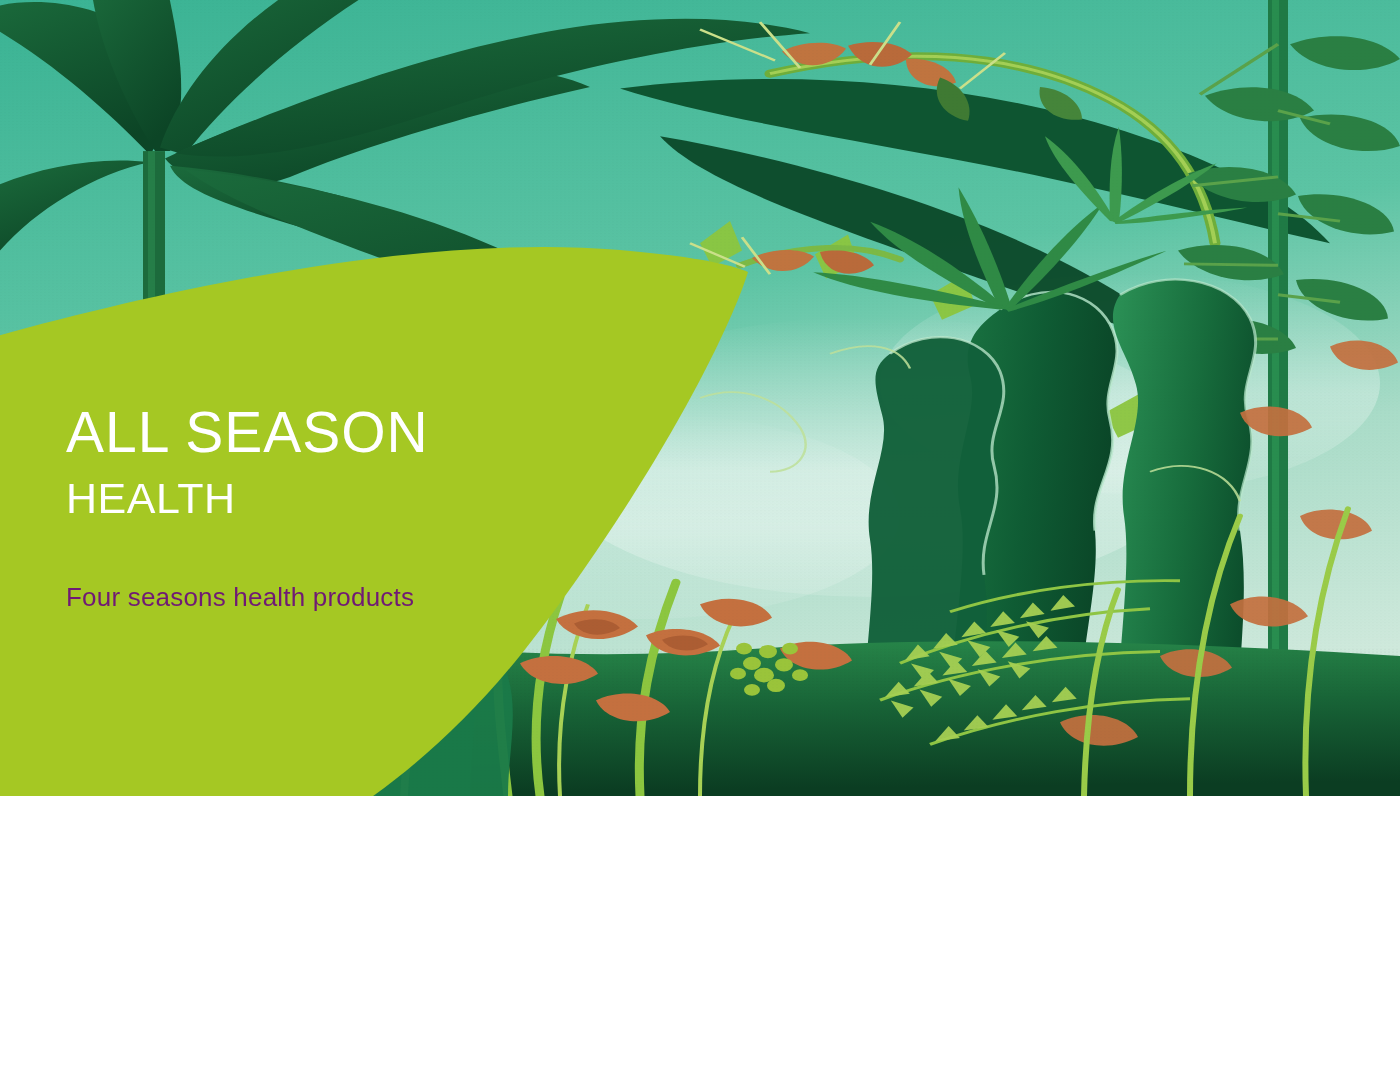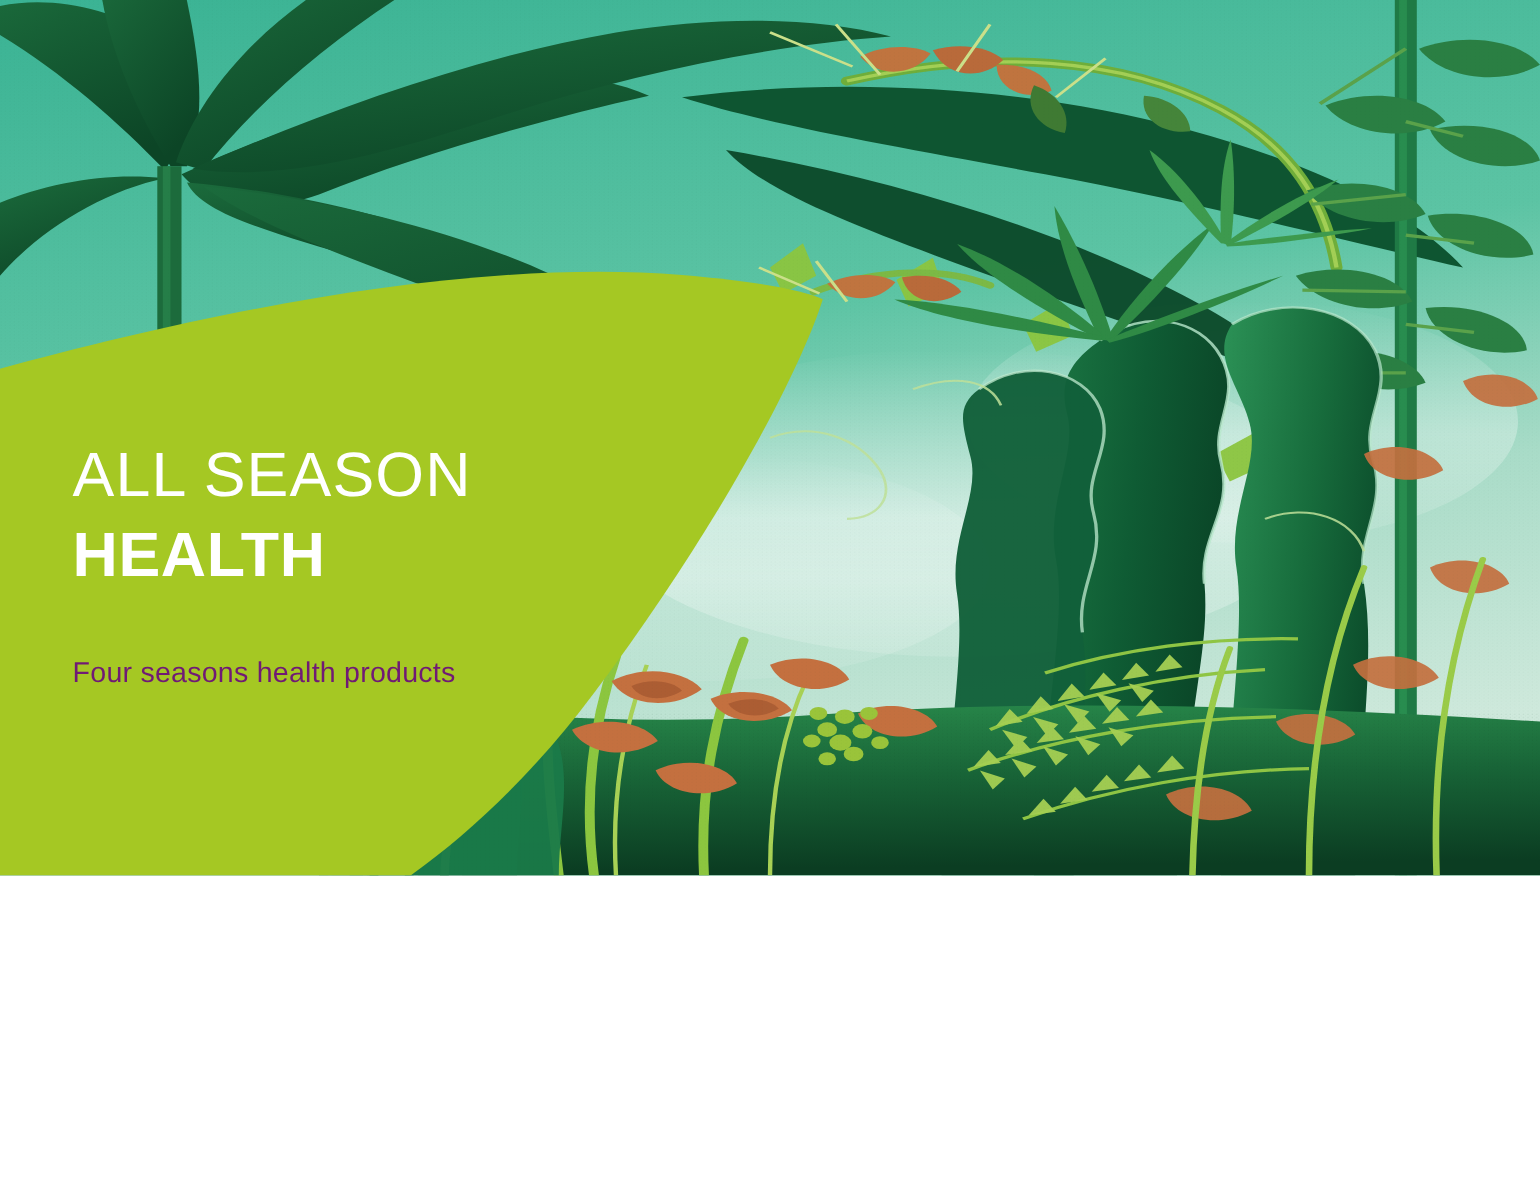--- a/index.html
+++ b/index.html
@@ -42,22 +42,22 @@
     letter-spacing: 0.5px;
     line-height: 1.0;
     margin: 0;
   }
   .headline-light {
     font-size: 57px;
     font-weight: 300;
     letter-spacing: 1px;
   }
   .headline-bold {
-    font-size: 57px;
-    font-weight: 700;
+    font-size: 43px;
+    font-weight: 400;
     letter-spacing: 0.5px;
     margin-top: 16px;
   }
   .subtitle {
     color: #701a75;
     font-size: 26px;
     font-weight: 400;
     letter-spacing: 0.2px;
     margin: 0;
     margin-top: 62px;

